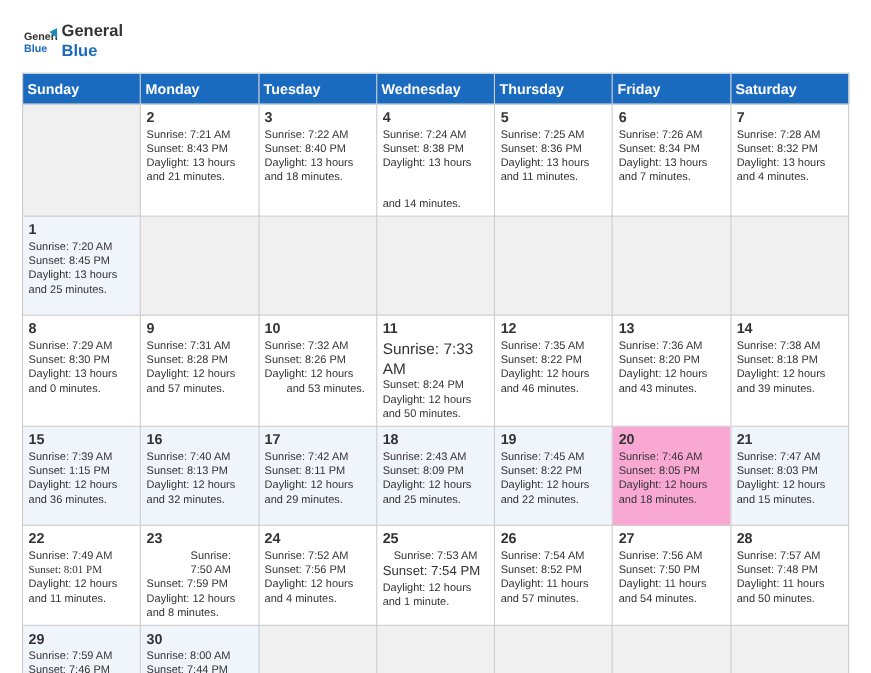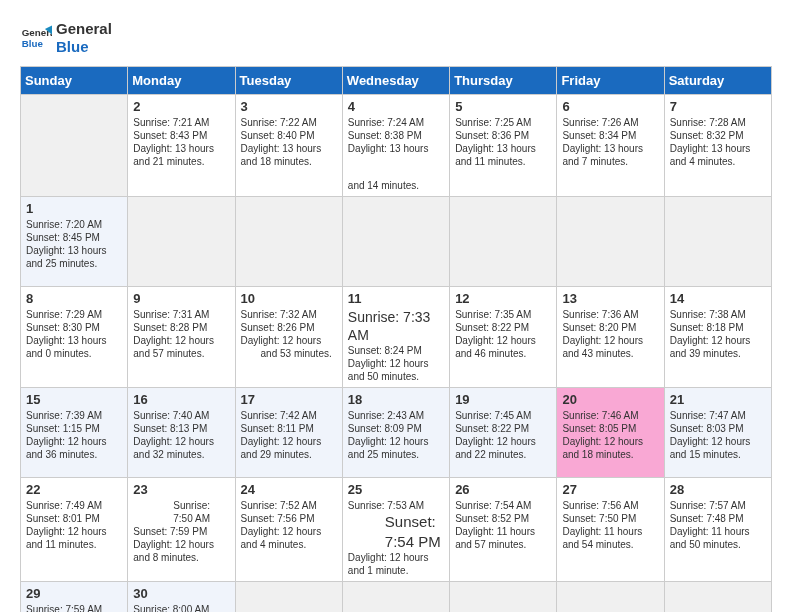--- a/index.html
+++ b/index.html
@@ -270,42 +270,42 @@
           <span style="display:block;font-size:10px;line-height:1.3;">Sunrise: 7:47 AM</span>
           <span style="display:block;font-size:10px;line-height:1.3;">Sunset: 8:03 PM</span>
           <span style="display:block;font-size:10px;line-height:1.3;">Daylight: 12 hours</span>
           <span style="display:block;font-size:10px;line-height:1.3;">and 15 minutes.</span>
         </td>
       </tr>
       <tr>
         <td style="background: rgb(255, 255, 255);">
           <span class="day-num">22</span>
           <span style="display:block;font-size:10px;line-height:1.3;">Sunrise: 7:49 AM</span>
-          <span style="display:block;font-size:10px;line-height:1.3;">Sunset: 8:01 PM</span>
+          <span style="display:block;font-size:10px;line-height:1.3;font-family:Liberation Serif, serif;">Sunset: 8:01 PM</span>
           <span style="display:block;font-size:10px;line-height:1.3;">Daylight: 12 hours</span>
           <span style="display:block;font-size:10px;line-height:1.3;">and 11 minutes.</span>
         </td>
         <td style="background: rgb(255, 255, 255);">
           <span class="day-num">23</span>
           <span style="display:block;font-size:10px;line-height:1.3;margin-left:40px;">Sunrise: 7:50 AM</span>
           <span style="display:block;font-size:10px;line-height:1.3;">Sunset: 7:59 PM</span>
           <span style="display:block;font-size:10px;line-height:1.3;">Daylight: 12 hours</span>
           <span style="display:block;font-size:10px;line-height:1.3;">and 8 minutes.</span>
         </td>
         <td style="background: rgb(255, 255, 255);">
           <span class="day-num">24</span>
           <span style="display:block;font-size:10px;line-height:1.3;">Sunrise: 7:52 AM</span>
           <span style="display:block;font-size:10px;line-height:1.3;">Sunset: 7:56 PM</span>
           <span style="display:block;font-size:10px;line-height:1.3;">Daylight: 12 hours</span>
           <span style="display:block;font-size:10px;line-height:1.3;">and 4 minutes.</span>
         </td>
         <td style="background: rgb(255, 255, 255);">
           <span class="day-num">25</span>
-          <span style="display:block;font-size:10px;line-height:1.3;">Sunrise: 7:53 AM</span>
-          <span style="display:block;font-size:15px;line-height:1.3;margin-left:37px;">Sunset: 7:54 PM</span>
+          <span style="display:block;font-size:10px;line-height:1.3;text-align:center;">Sunrise: 7:53 AM</span>
+          <span style="display:block;font-size:12px;line-height:1.3;">Sunset: 7:54 PM</span>
           <span style="display:block;font-size:10px;line-height:1.3;">Daylight: 12 hours</span>
           <span style="display:block;font-size:10px;line-height:1.3;">and 1 minute.</span>
         </td>
         <td style="background: rgb(255, 255, 255);">
           <span class="day-num">26</span>
           <span style="display:block;font-size:10px;line-height:1.3;">Sunrise: 7:54 AM</span>
           <span style="display:block;font-size:10px;line-height:1.3;">Sunset: 8:52 PM</span>
           <span style="display:block;font-size:10px;line-height:1.3;">Daylight: 11 hours</span>
           <span style="display:block;font-size:10px;line-height:1.3;">and 57 minutes.</span>
         </td>

